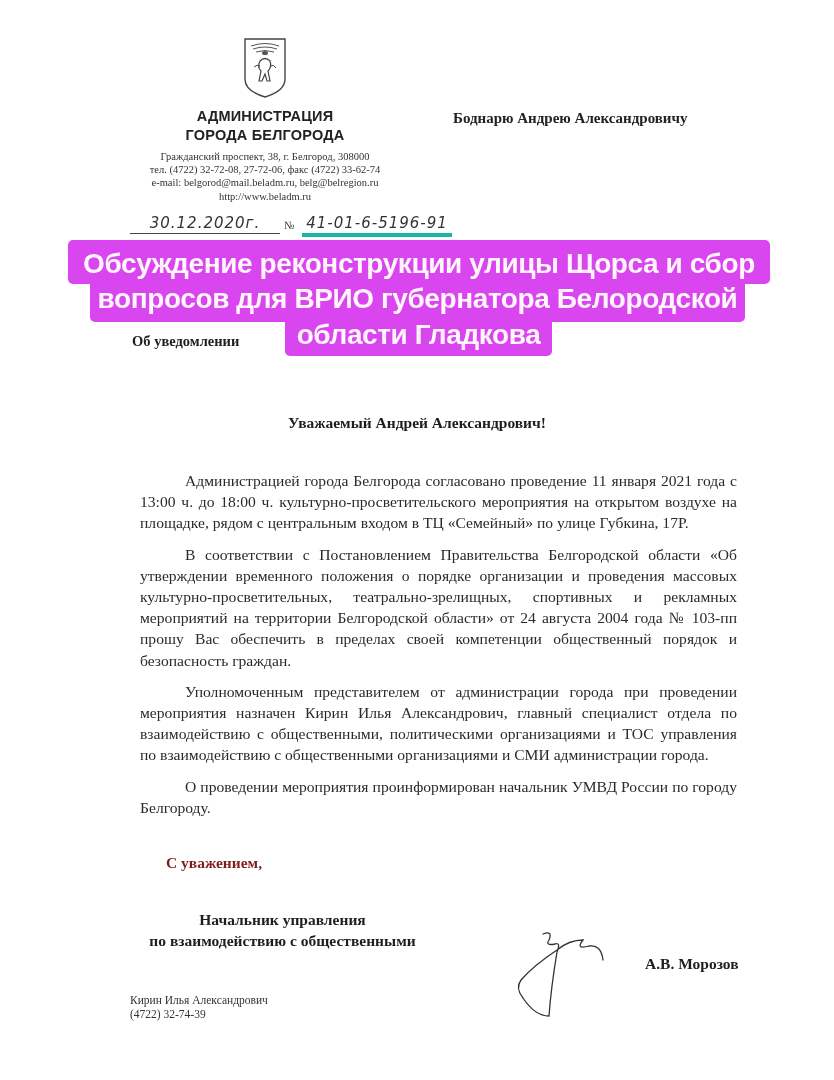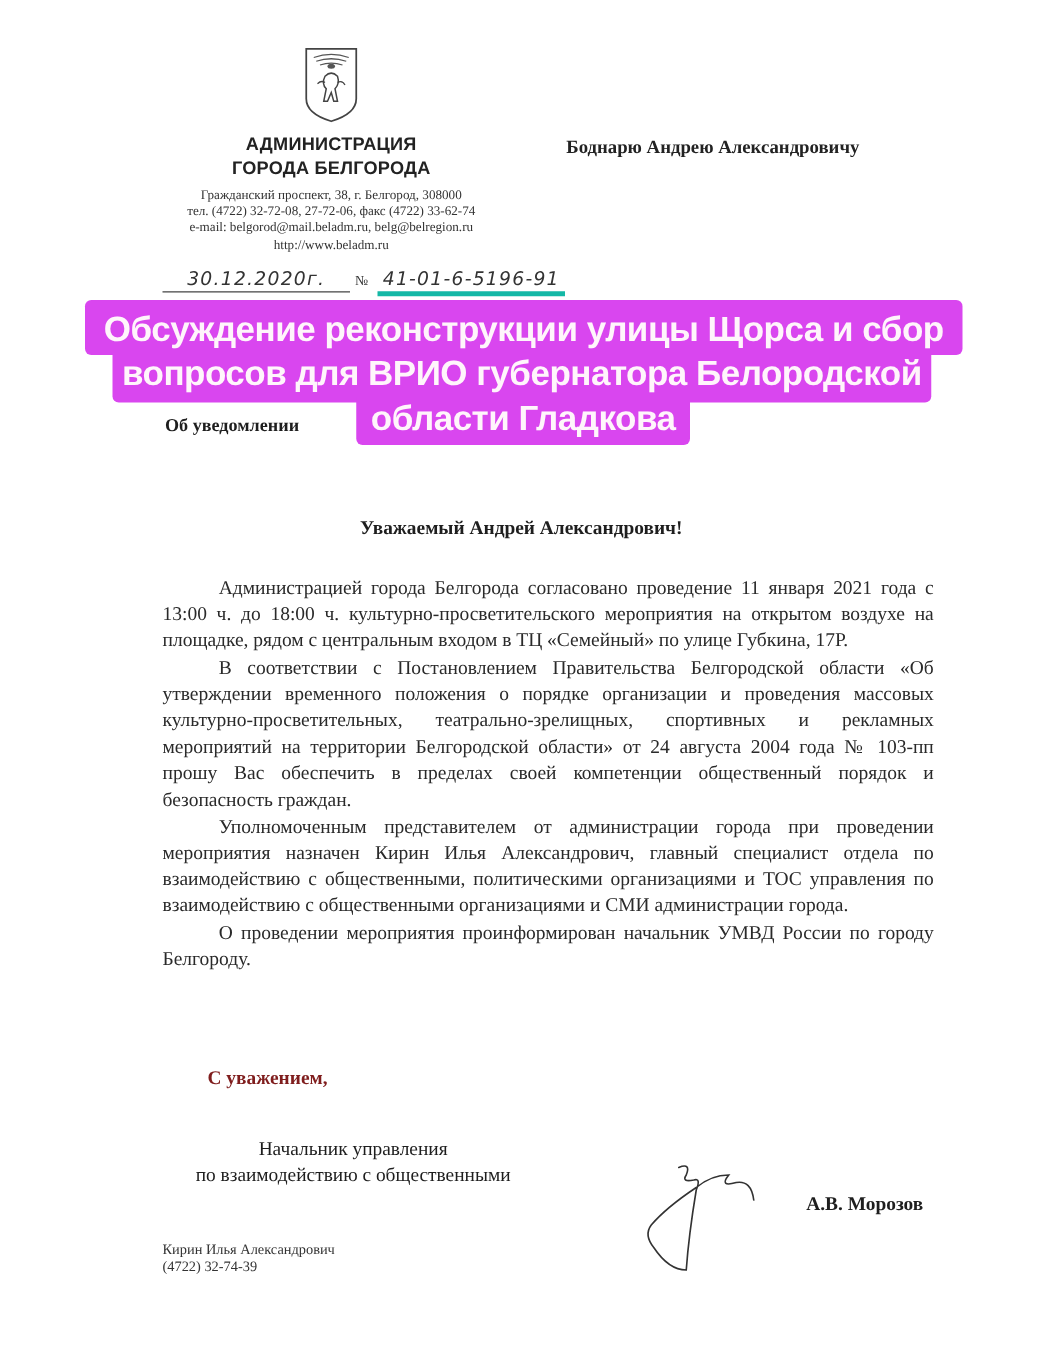--- a/index.html
+++ b/index.html
@@ -44,24 +44,24 @@
     }
     .banner-row.r1 { left: 68px; top: 240px; width: 702px; height: 44px; line-height: 48px; }
     .banner-row.r2 { left: 90px; top: 280px; width: 655px; height: 42px; line-height: 38px; border-radius: 0 0 5px 5px; }
     .banner-row.r3 { left: 285px; top: 318px; width: 267px; height: 38px; line-height: 34px; border-radius: 0 0 5px 5px; }
     .subject { left: 132px; top: 333px; font-weight: bold; font-size: 14.5px; color: #1e1e1e; }
     .greeting { left: 0; top: 414px; width: 834px; text-align: center; font-weight: bold; font-size: 15.5px; color: #1e1e1e; }
     .body-text {
       left: 130px; top: 460px; width: 617px; font-size: 15.6px; line-height: 21.2px;
       color: #2a2a2a; text-align: justify;
     }
-    .body-text p { margin: 0; text-indent: 45px; }
+    .body-text p { margin: 10px; text-indent: 45px; }
     .closing { left: 166px; top: 854px; font-weight: bold; font-size: 15.5px; color: #7f1d1d; }
     .position {
-      left: 130px; top: 910px; width: 305px; text-align: center; font-weight: normal;
+      left: 130px; top: 910px; width: 305px; text-align: center; font-weight: bold;
       font-size: 15.5px; line-height: 20.5px; color: #1e1e1e;
     }
     .signature { left: 505px; top: 928px; width: 110px; height: 95px; }
     .signer { left: 645px; top: 955px; font-weight: bold; font-size: 15.5px; color: #1e1e1e; }
     .executor { left: 130px; top: 993px; font-size: 11.5px; line-height: 14px; color: #333; }
   </style>
 </head>
 <body>
 
 <div class="abs emblem">

